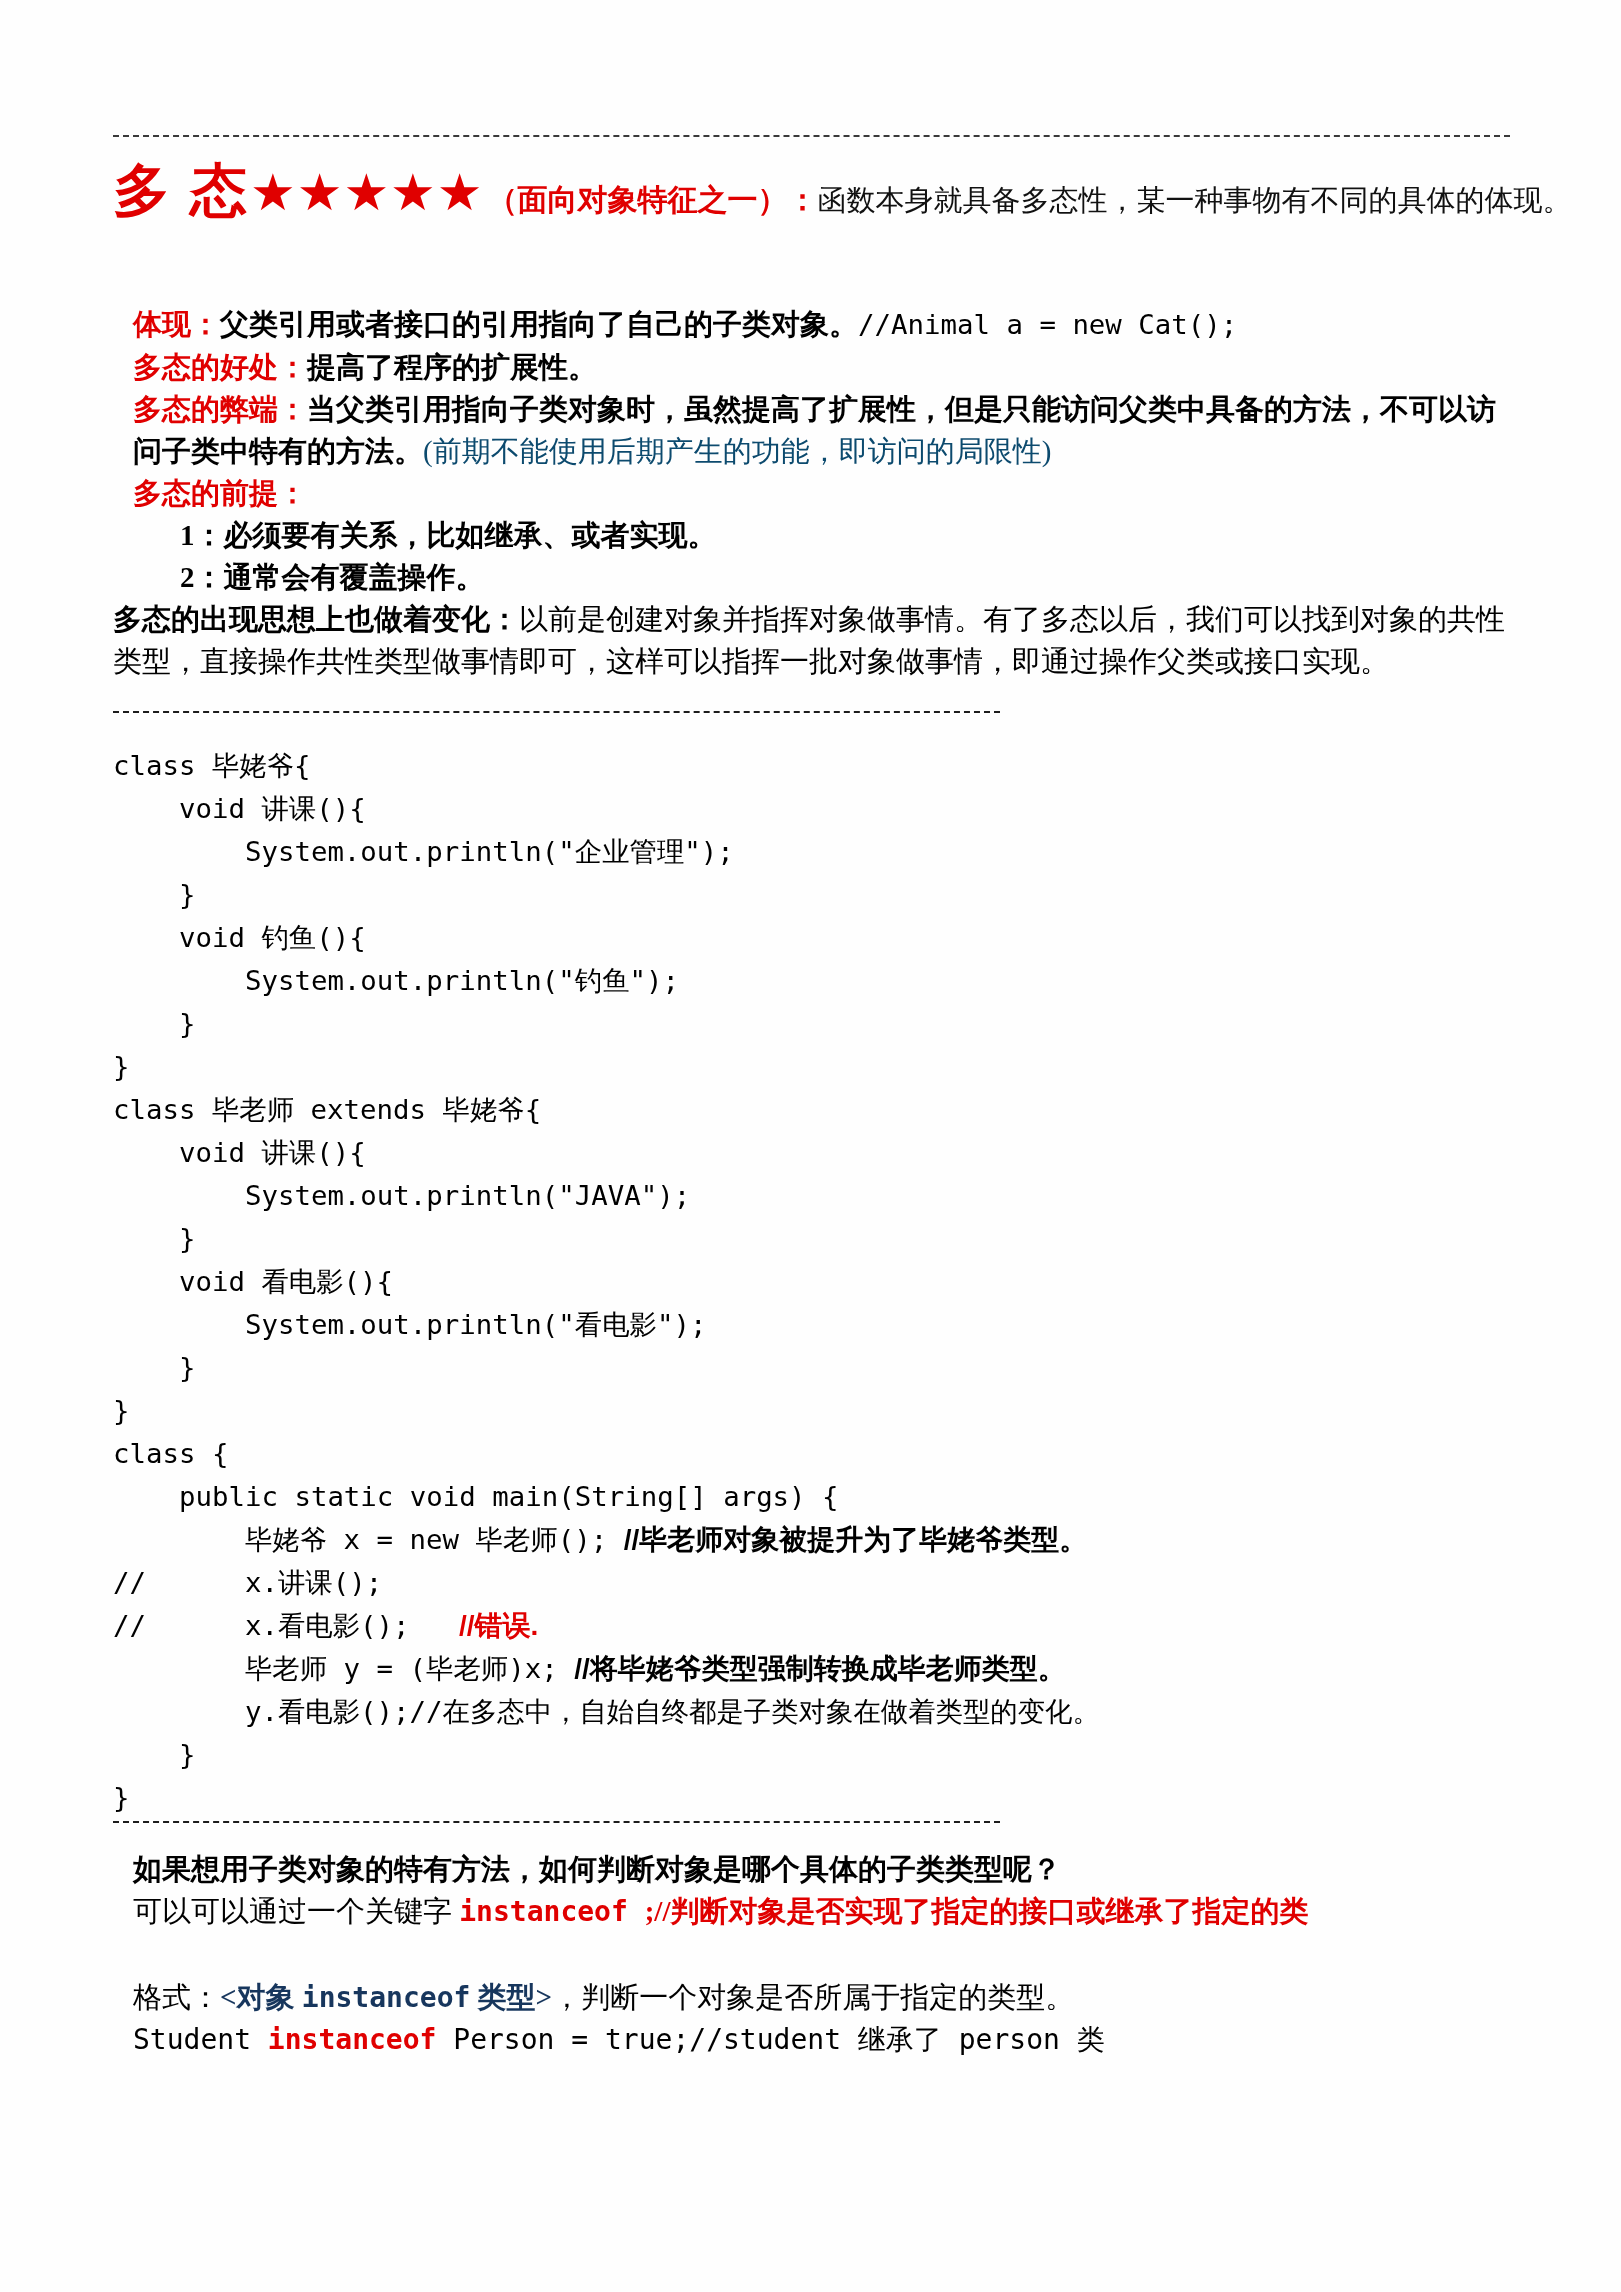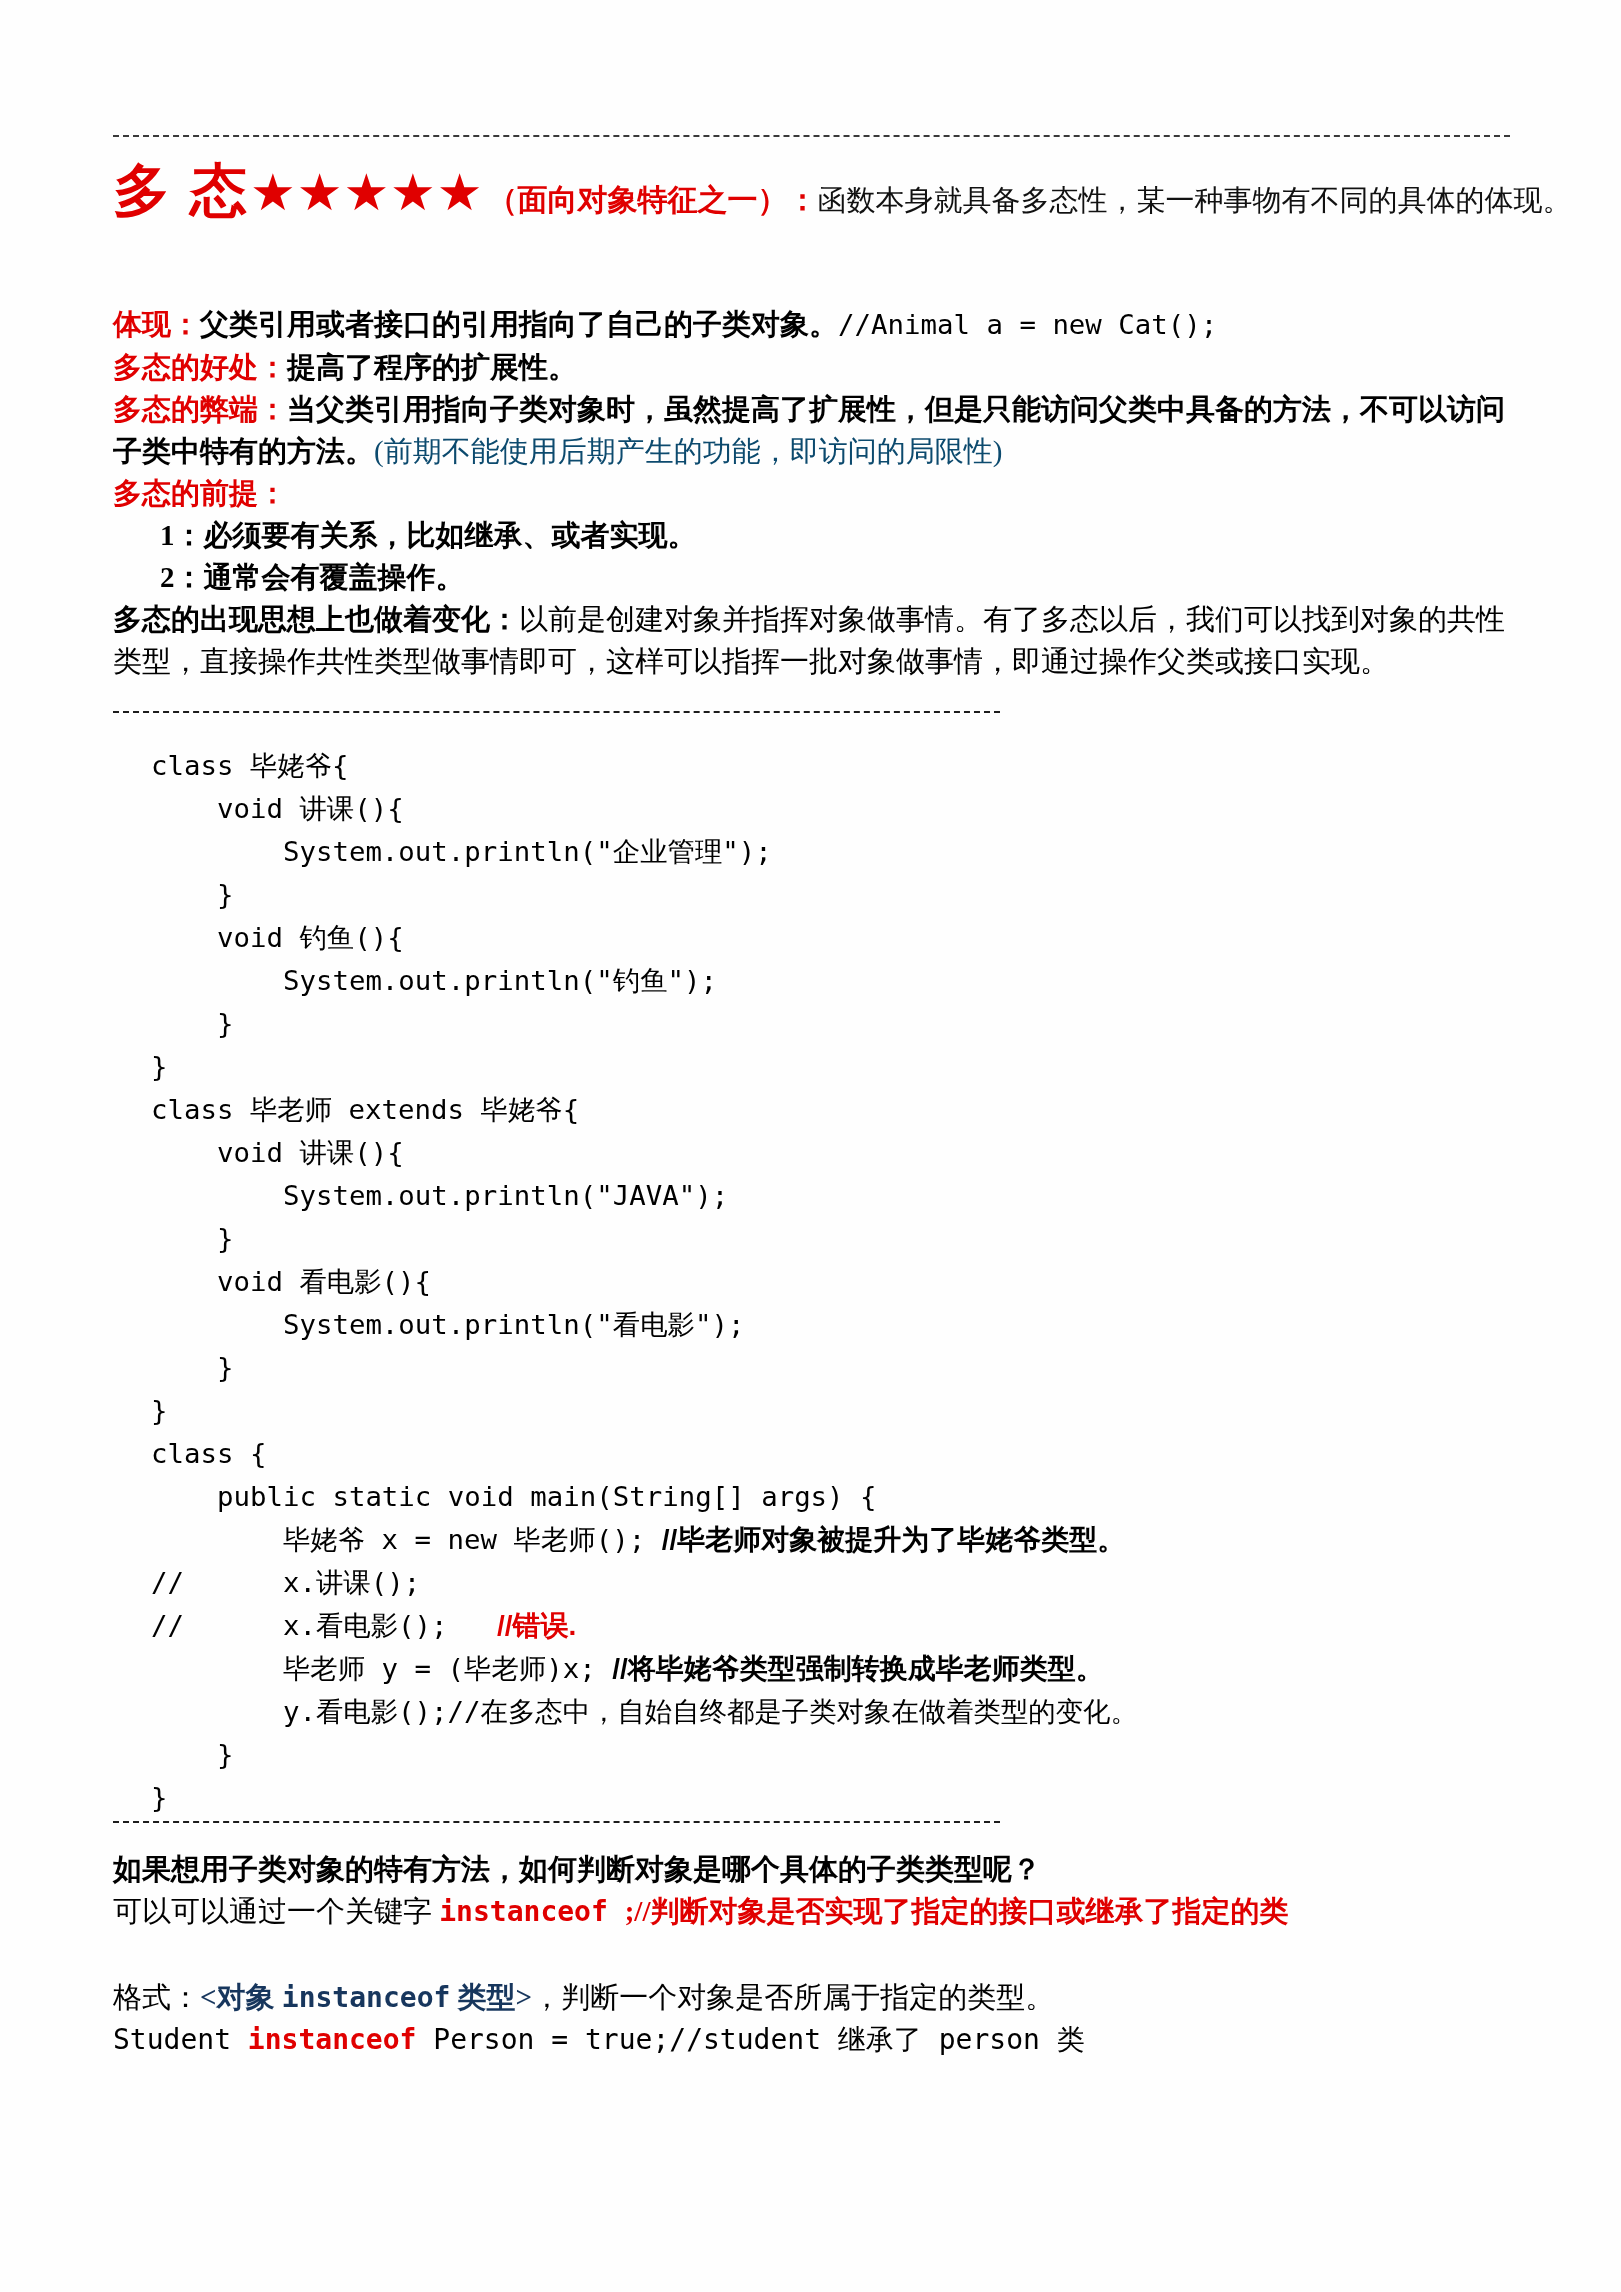--- a/index.html
+++ b/index.html
@@ -21,34 +21,34 @@
   .dash-top{margin-top:135px;height:0;border-top:2px dashed #3a3a3a;}
 
   .heading{margin-top:17.6px;line-height:71px;white-space:nowrap;}
   .h-big{font-size:57px;color:var(--red);font-weight:bold;letter-spacing:2.9px;}
   .h-stars{font-size:51px;color:var(--red);letter-spacing:1px;}
   .h-tag{font-size:30px;color:var(--red);font-weight:bold;}
   .h-desc{font-size:29px;color:#111;}
 
   .body-text{font-size:29px;line-height:42px;}
   .intro{margin-top:63px;}
-  .line{min-height:42px;}
+  .line{min-height:42px;margin-left:20px;}
   .lbl{color:var(--red);font-weight:bold;}
   .b{font-weight:bold;}
   .note{font-weight:normal;color:#0c4a6e;}
   .mono{font-family:"DejaVu Sans Mono","Liberation Mono",monospace;font-size:27.4px;}
   .premise{padding-left:47px;font-weight:bold;}
 
   .thought{}
 
   .dash-mid{width:887px;height:0;border-top:2.9px dashed #1c1c1c;}
   #sep1{margin-top:29px;}
   #sep2{margin-top:2px;}
 
-  .codeblock{margin-top:31px;margin-left:38px;}
+  .codeblock{margin-top:31px;}
   .code-line{
     font-family:"DejaVu Sans Mono","Liberation Mono",monospace;
     font-size:27.4px;line-height:43px;white-space:pre;min-height:43px;
   }
   .seg-p{}
   .seg-b{font-weight:bold;font-family:"Liberation Sans","DejaVu Sans",sans-serif;font-size:28px;}
   .seg-r{font-weight:bold;color:var(--red);font-family:"Liberation Sans","DejaVu Sans",sans-serif;font-size:28px;}
 
   .question{margin-top:25.5px;}
   .kw-red{color:var(--red);font-weight:bold;}

